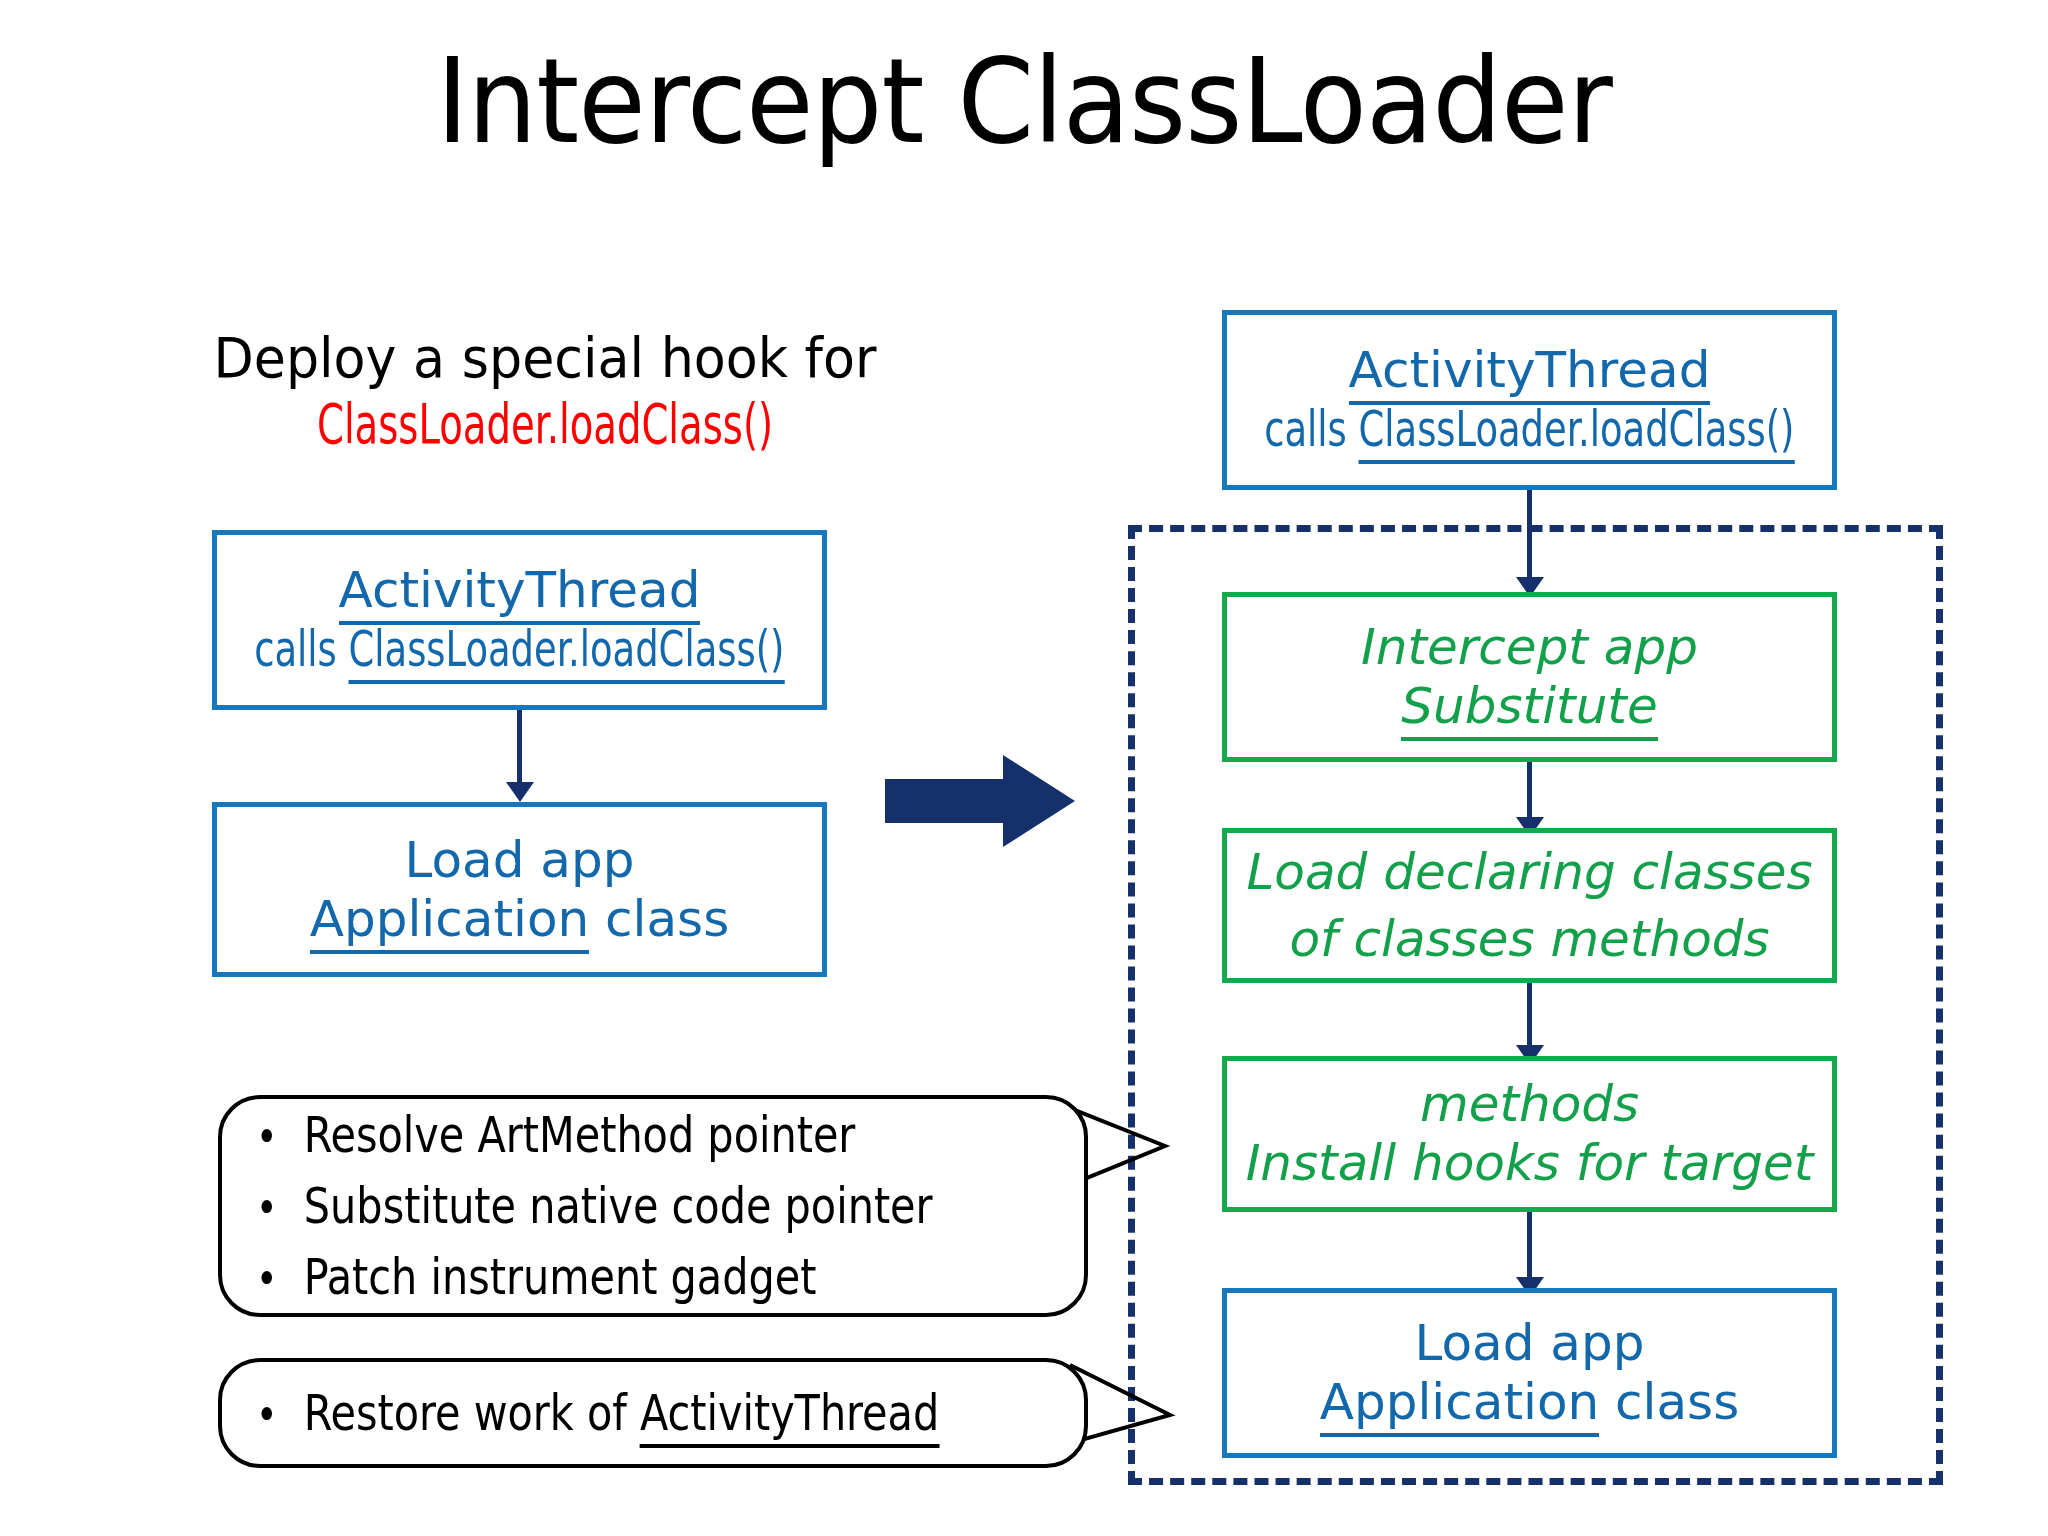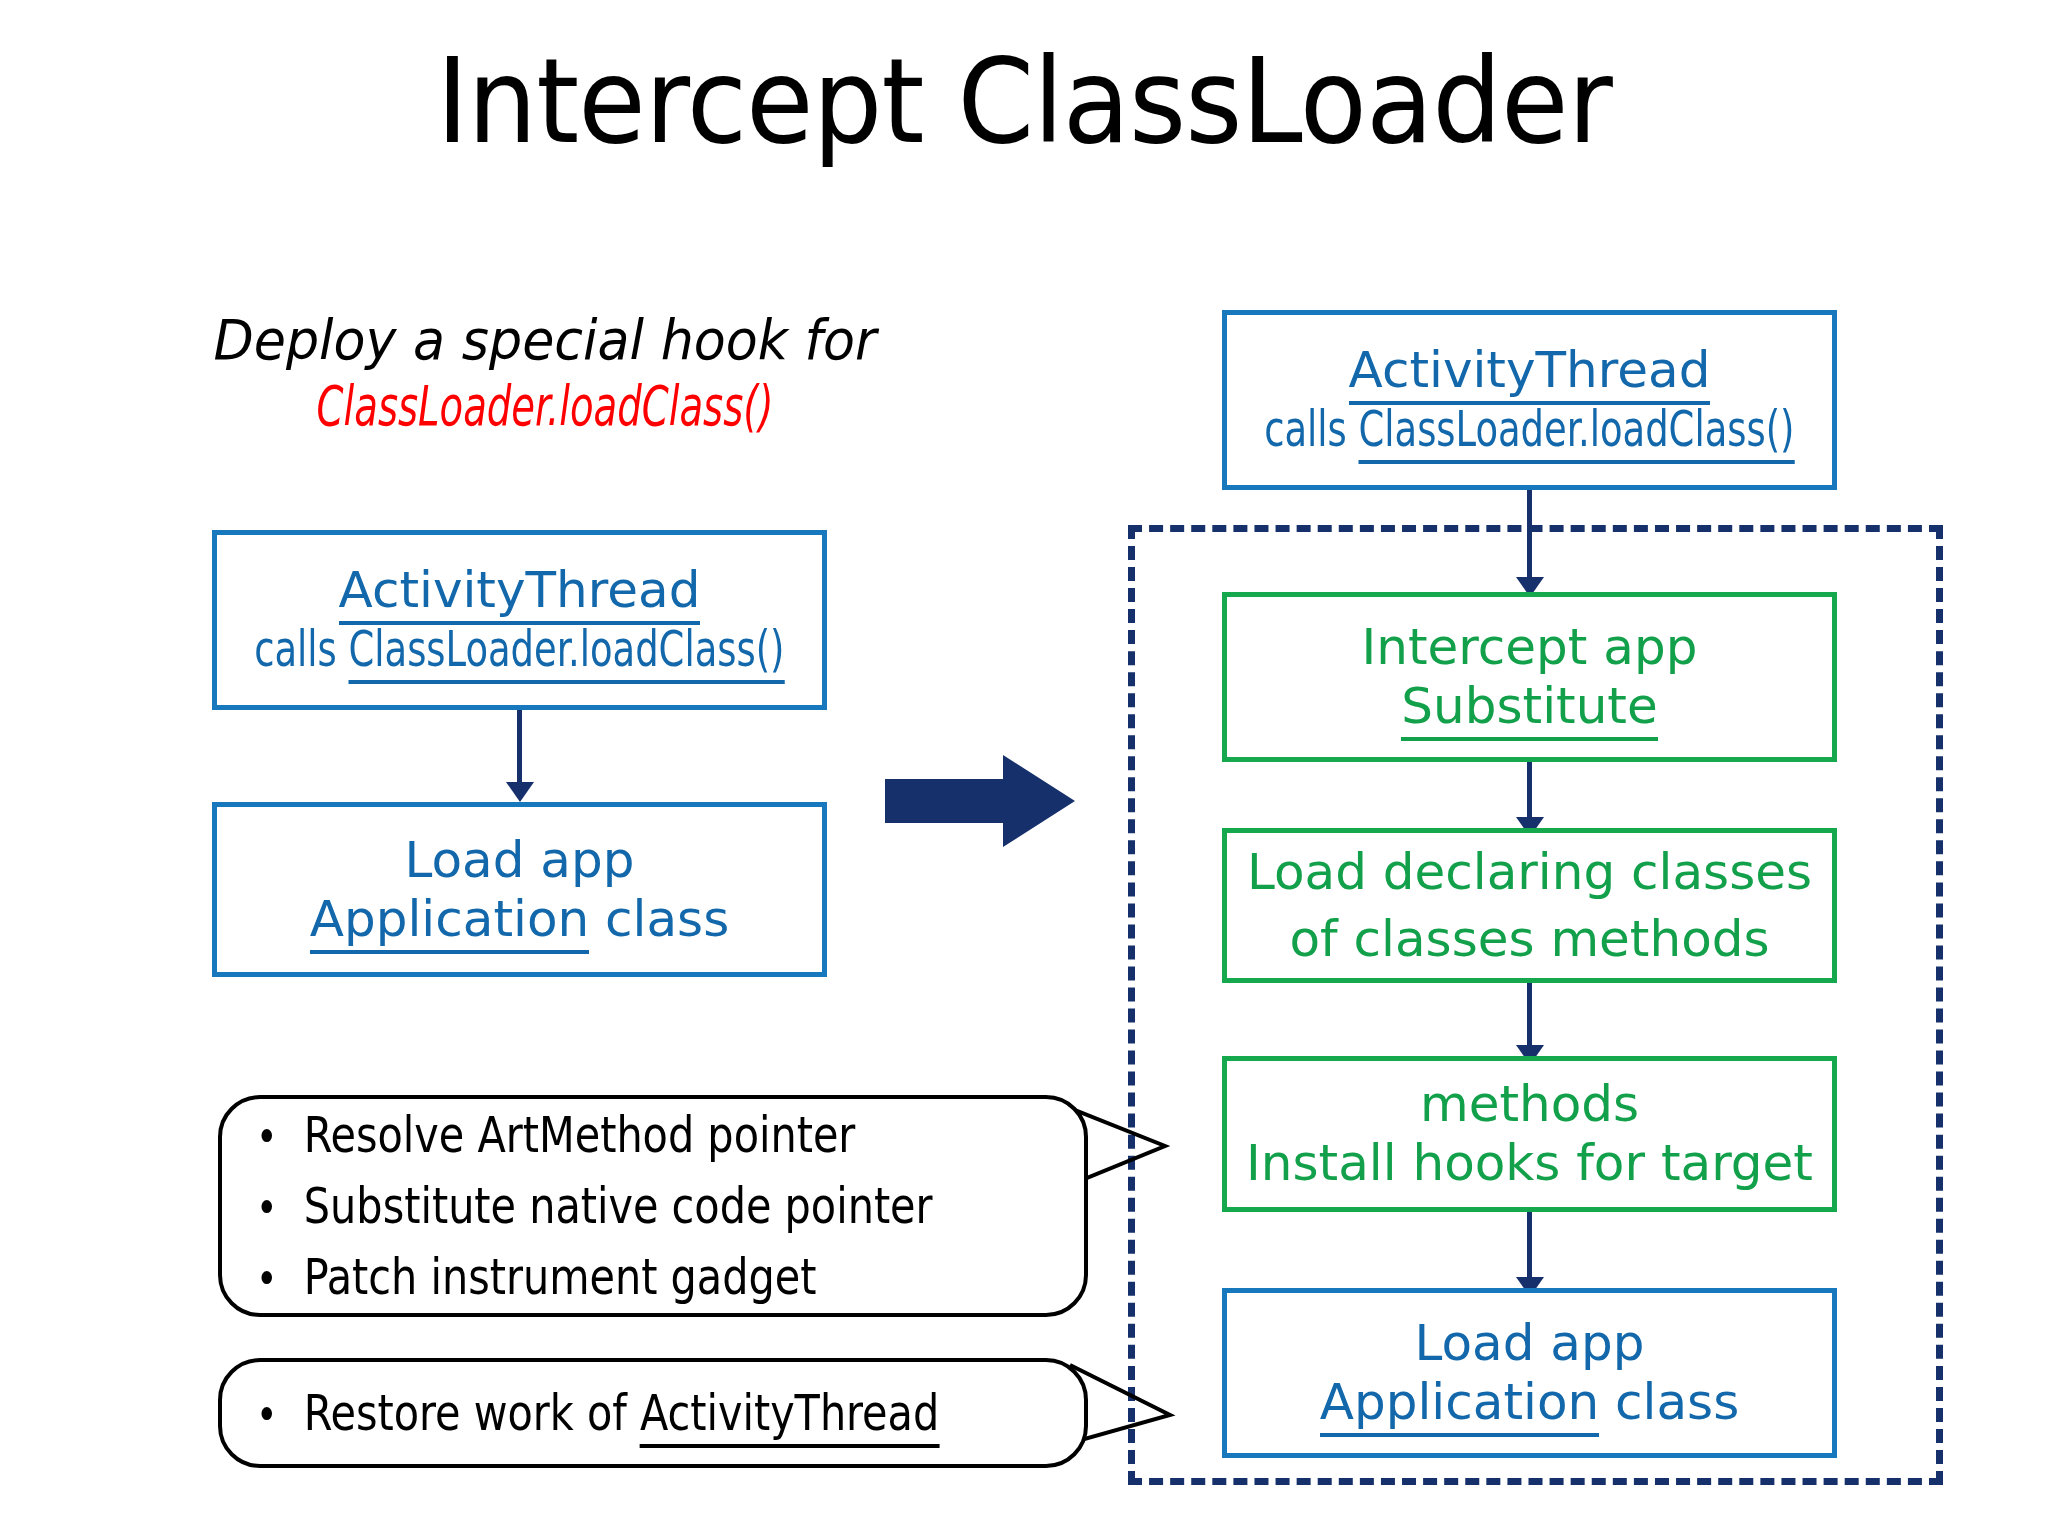--- a/index.html
+++ b/index.html
@@ -35,25 +35,24 @@
     line-height: 1.05;
     color: #000000;
     letter-spacing: -1px;
     transform: scaleX(0.93);
   }
 
   
   .left-caption {
     position: absolute;
     left: 185px;
-    top: 310px;
+    top: 328px;
     width: 720px;
     text-align: center;
     color: #000000;
-    font-style: italic;
   }
   .left-caption .line1 {
     font-family: "DejaVu Sans", sans-serif;
     font-size: 55px;
     line-height: 1.1;
     color: #000000;
     transform: scaleX(0.95);
   }
   .left-caption .line2 {
     font-family: "DejaVu Sans Condensed", "DejaVu Sans", sans-serif;
@@ -75,20 +74,21 @@
     background: #ffffff;
     text-align: center;
   }
   .box.blue {
     border: 5px solid #1878be;
     color: #1268ab;
   }
   .box.green {
     border: 5px solid #16a84c;
     color: #12a04a;
+    font-style: italic;
   }
   .box .row {
     font-family: "DejaVu Sans", sans-serif;
     font-size: 50px;
     line-height: 1.18;
     white-space: nowrap;
   }
   .box .row.tight {
     font-family: "DejaVu Sans Condensed", "DejaVu Sans", sans-serif;
     transform: scaleX(0.82);

